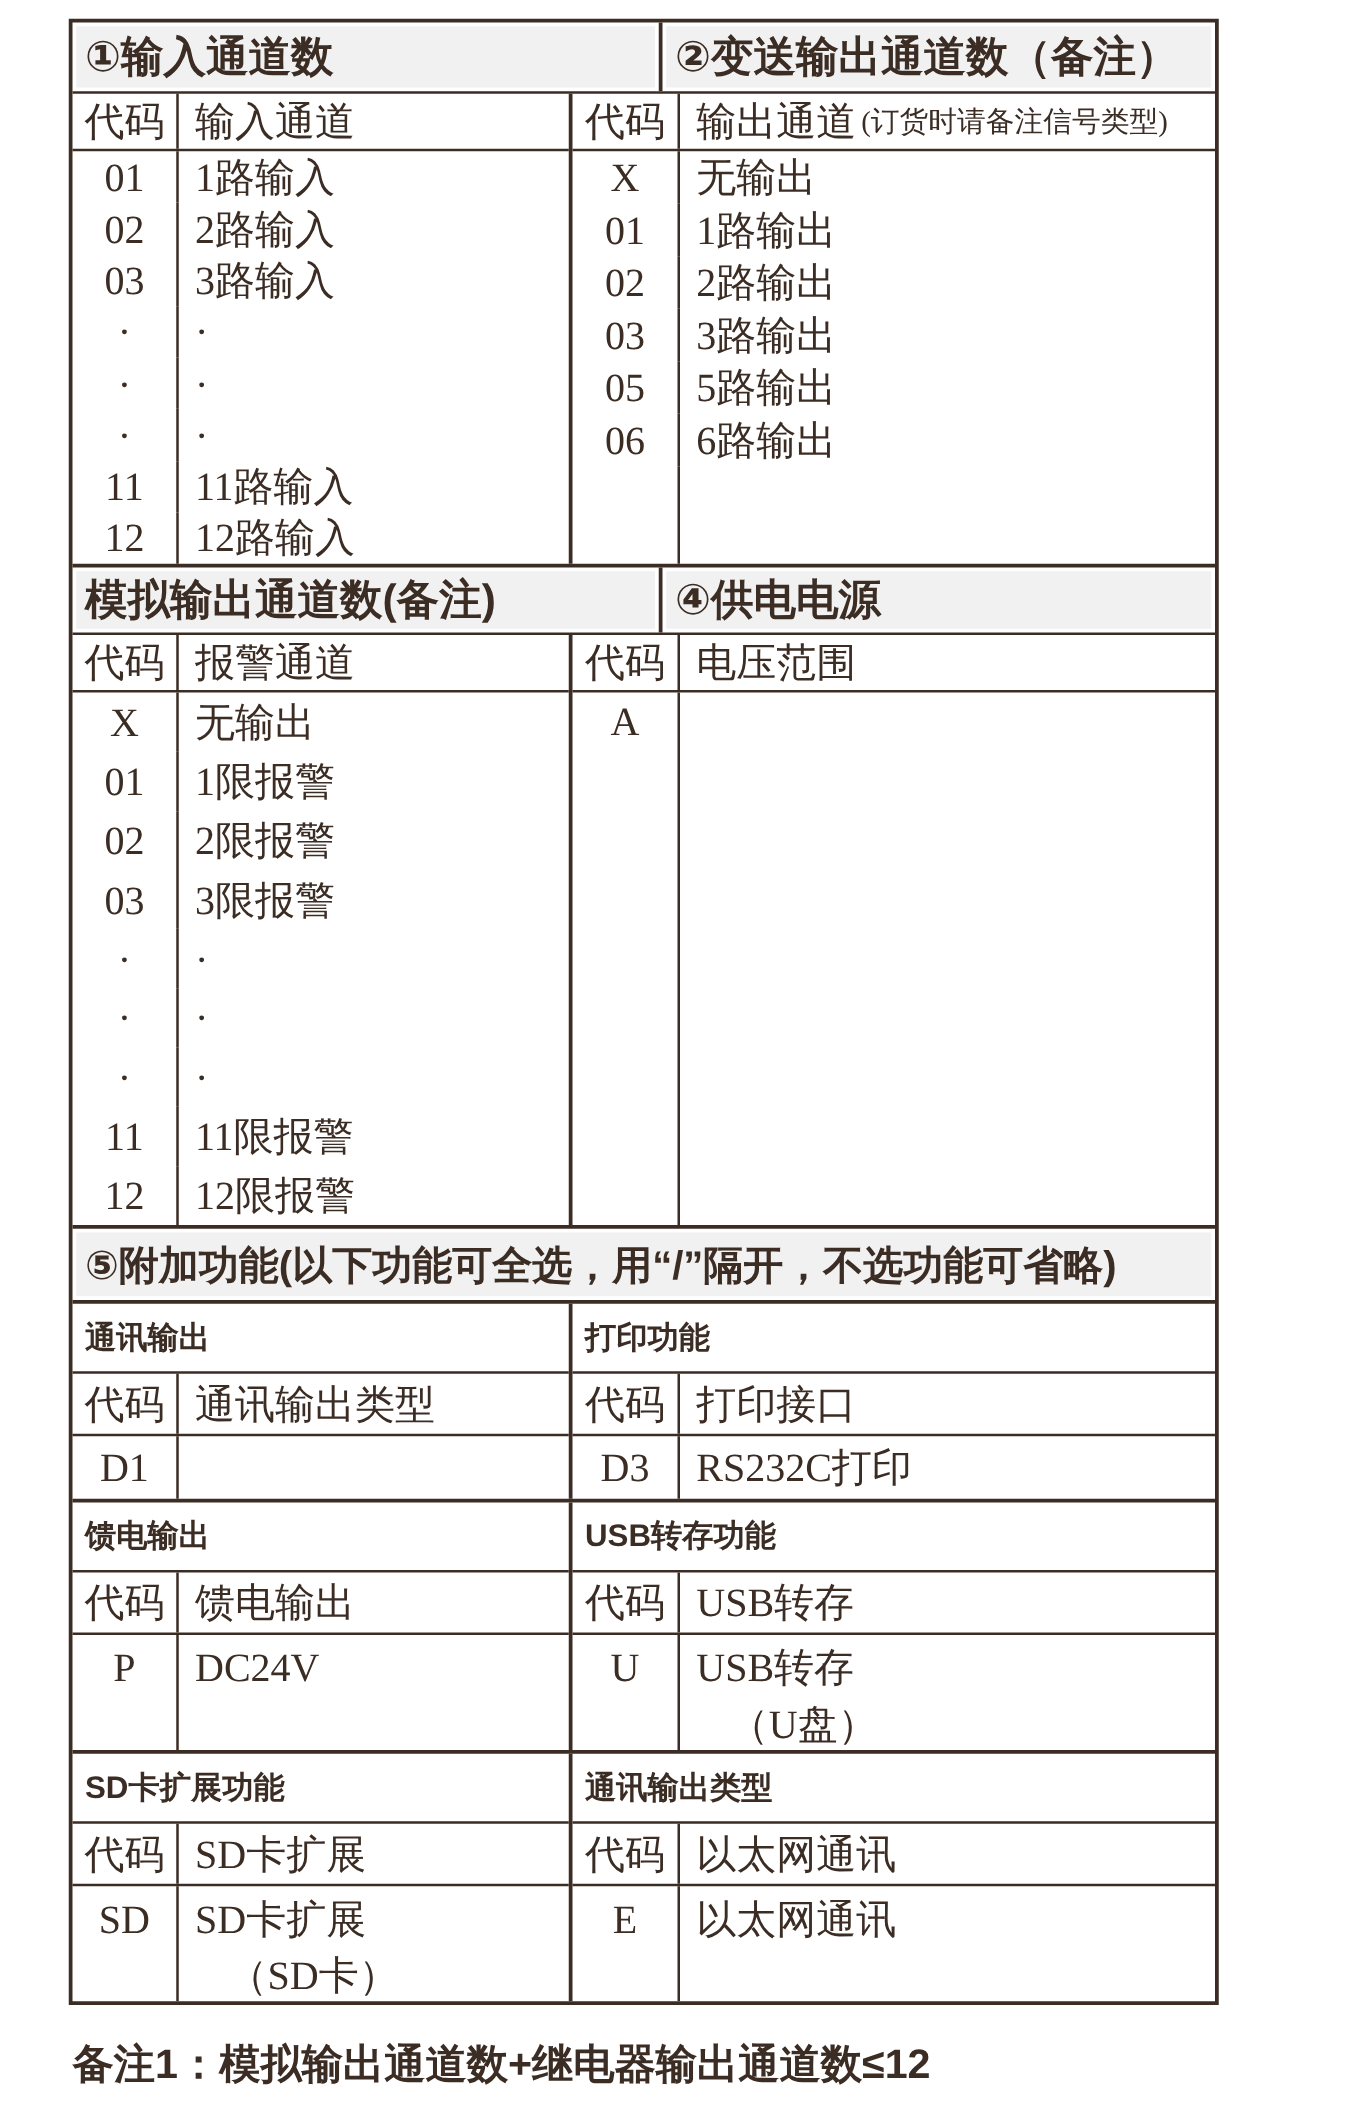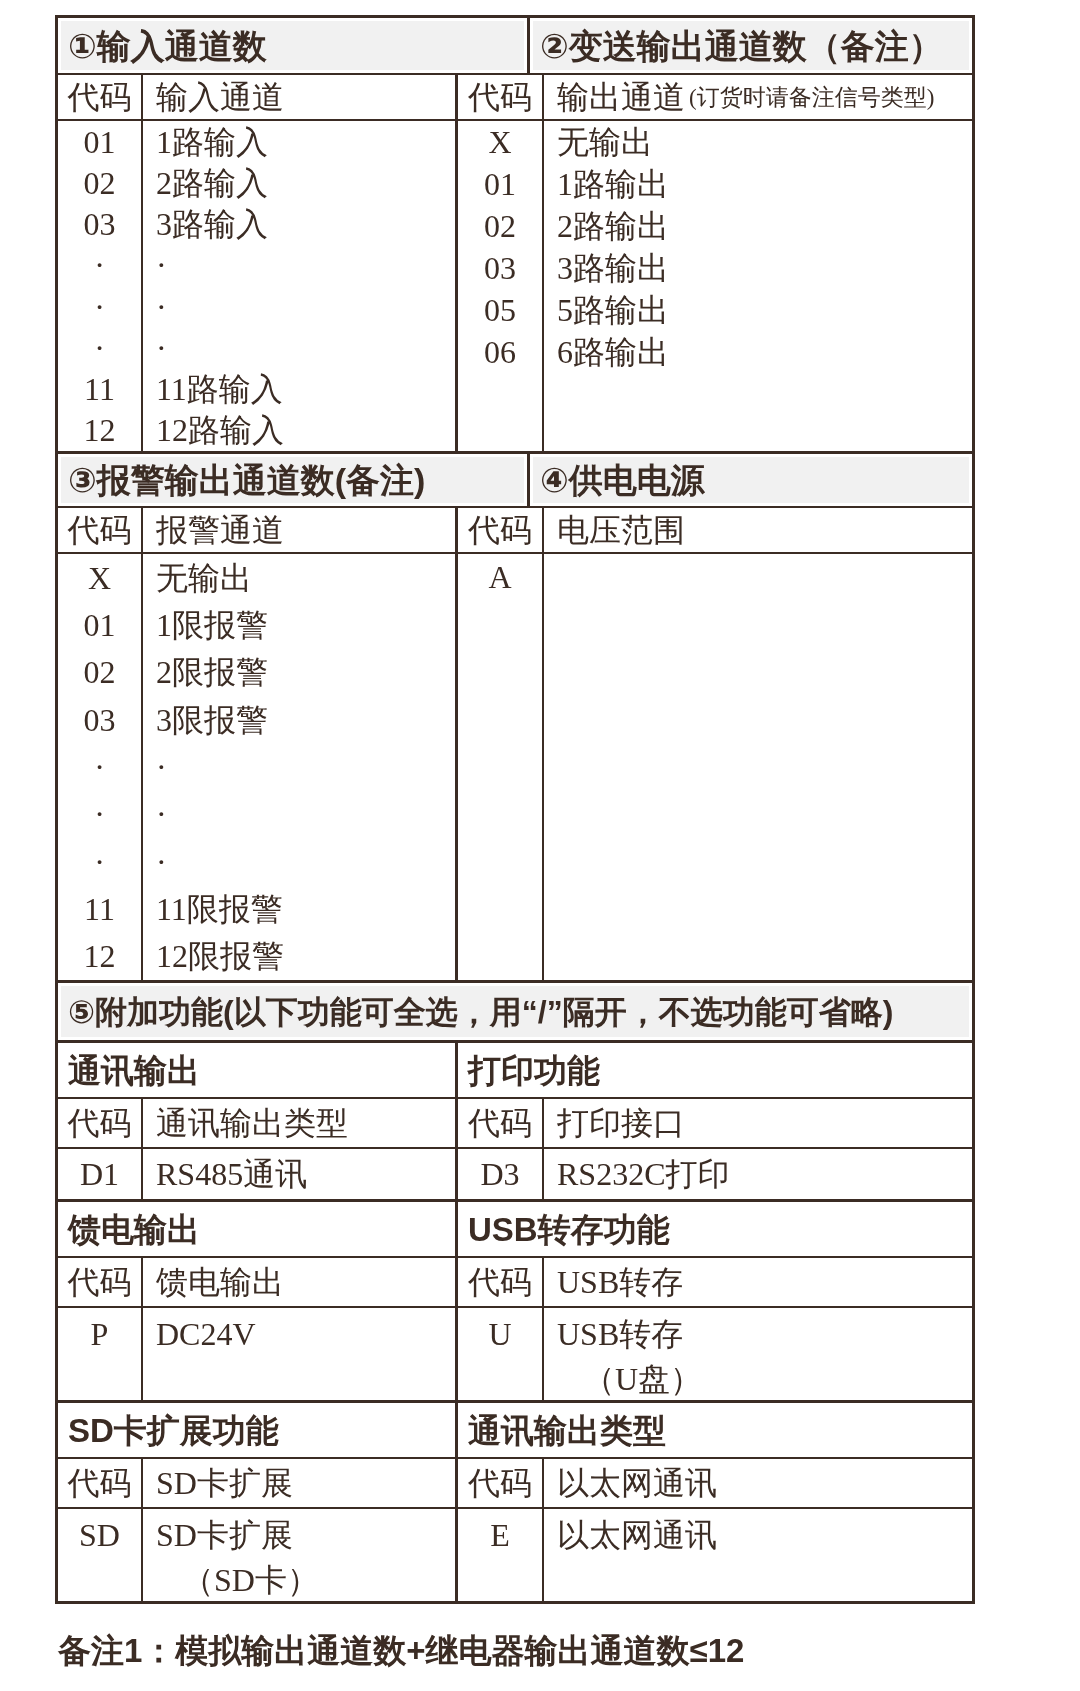--- a/index.html
+++ b/index.html
@@ -56,21 +56,21 @@
   .desc .hnote { font-size:23px; margin-left:4px; }
 
   
   .sub { display:flex; }
   .sub.sep { border-top:var(--thick); }
   .subhalf { display:flex; flex-direction:column; }
   .subhalf.lt { width:400px; border-right:var(--thick); }
   .subhalf.rt { flex:1; }
   .sub-header {
     height:56px; border-bottom:var(--thin); display:flex; align-items:center; padding-left:10px;
-    font-family:"Liberation Sans","DejaVu Sans",sans-serif; font-weight:bold; font-size:33px;text-align:right;
+    font-family:"Liberation Sans","DejaVu Sans",sans-serif; font-weight:bold; font-size:25px;text-align:right;
   }
   .sub .chead { height:50px; }
   .sub .drow.single { height:50px; }
   .sub .drow.tall { height:92px; }
   .sub .drow.tall .code { align-items:flex-start; padding-top:10px; }
   .sub .drow.tall .desc { display:block; padding-top:10px; }
   .desc .l2 { padding-left:26px; margin-top:13px; }
 
   .footnote {
     margin-top:30px; padding-left:3px;
@@ -165,21 +165,21 @@
           </div>
         <div class="filler">
             <div class="code"></div>
             <div class="desc"></div>
           </div>
       </div>
     </div>
 
     <div class="title-row sep">
       <div class="tc lt">
-        <div class="tc-inner">③报警输出通道数(备注)</div>
+        <div class="tc-inner">模拟输出通道数(备注)</div>
       </div>
       <div class="tc rt">
         <div class="tc-inner">④供电电源</div>
       </div>
     </div>
 
     <div class="split s3">
       <div class="half lt">
         <div class="chead">
           <div class="code">代码</div>
@@ -245,21 +245,20 @@
 
     <div class="sub">
       <div class="subhalf lt">
         <div class="sub-header">通讯输出</div>
         <div class="chead">
           <div class="code">代码</div>
           <div class="desc">通讯输出类型</div>
         </div>
         <div class="drow single">
             <div class="code">D1</div>
-            <div class="desc">RS485通讯</div>
           </div>
       </div>
       <div class="subhalf rt">
         <div class="sub-header">打印功能</div>
         <div class="chead">
           <div class="code">代码</div>
           <div class="desc">打印接口</div>
         </div>
         <div class="drow single">
             <div class="code">D3</div>

